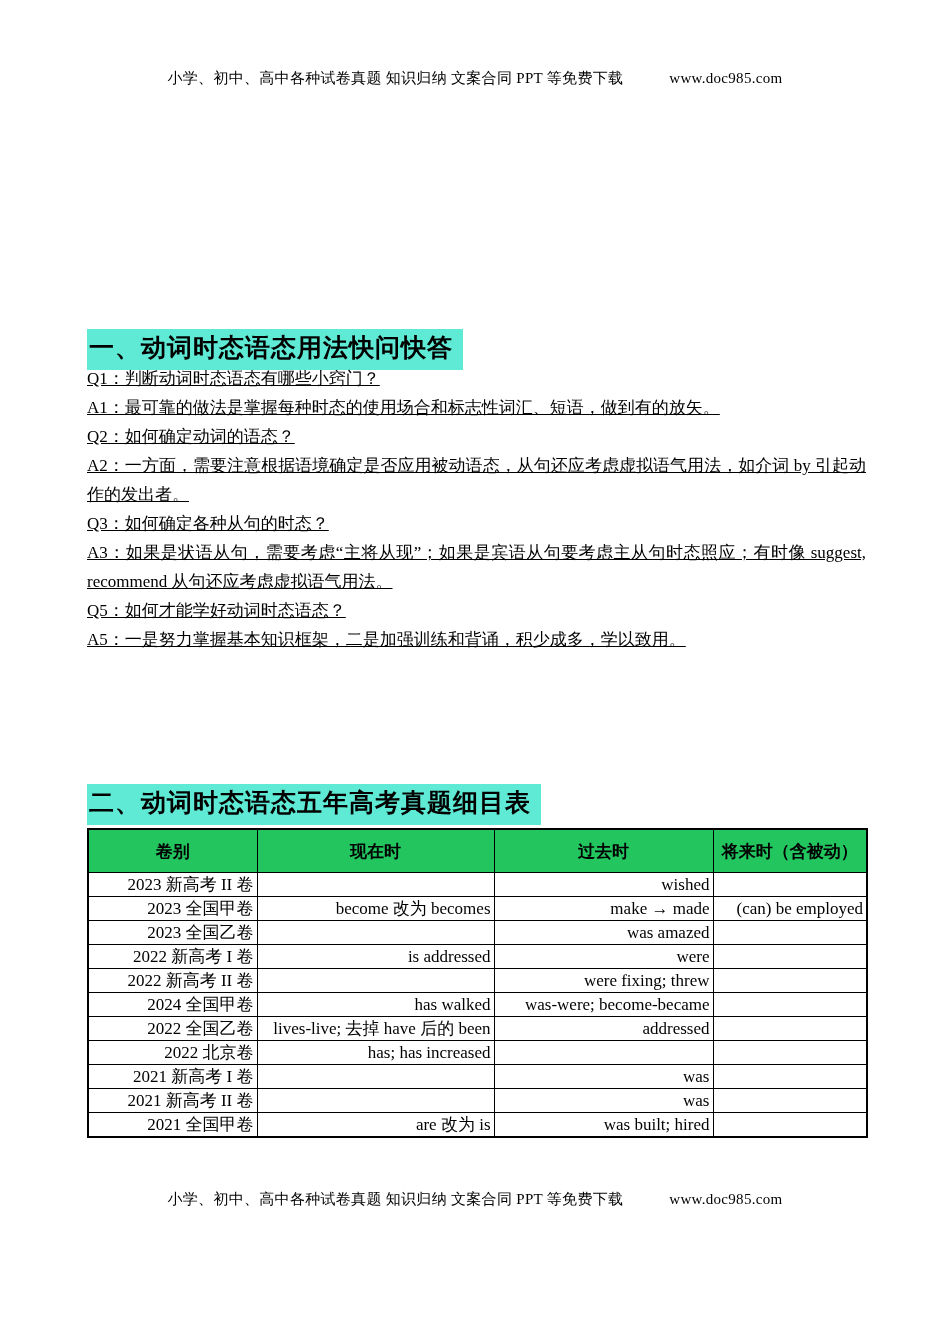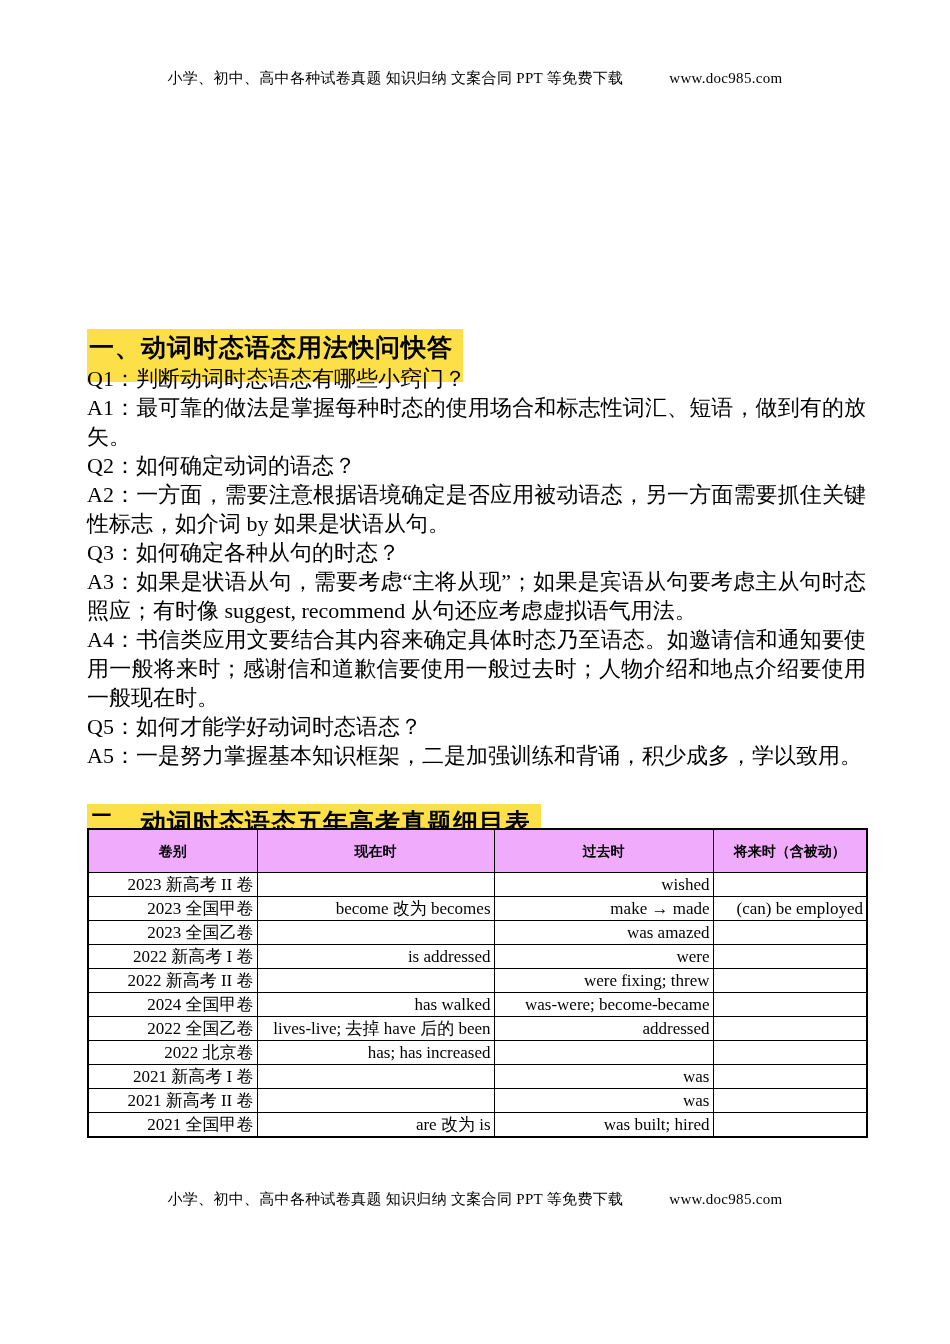--- a/index.html
+++ b/index.html
@@ -9,45 +9,45 @@
   .page-header,.page-footer{
     position:absolute;left:0;width:100%;text-align:center;
     font-size:15px;line-height:22px;letter-spacing:0.3px;white-space:nowrap;
   }
   .page-header{top:67px;}
   .page-footer{top:1188px;}
   .url{margin-left:46px;font-family:Liberation Serif, serif;}
 
   .section-title{position:absolute;left:87px;}
   #title1{top:329px;}
-  #title2{top:804px;border-radius:16px;}
+  #title2{top:784px;border-radius:16px;}
   .hl{
-    display:inline-block;background:#fde047;color:#000;
+    display:inline-block;background:#5eead4;color:#000;
     font-family:"Liberation Sans",sans-serif;font-weight:bold;
-    font-size:25px;line-height:37px;padding:0 10px 16px 2px;
+    font-size:25px;line-height:37px;padding:0 10px 4px 2px;
     letter-spacing:1px;
   }
 
   .qa-block{
     position:absolute;top:364px;left:87px;width:779px;
-    font-size:22px;line-height:29px;text-align:justify;
+    font-size:17px;line-height:29px;text-align:justify;text-decoration:underline;
   }
   .qa-block p{margin:0;}
 
   #exam-table{
     position:absolute;top:828px;left:87px;width:779px;
     border-collapse:collapse;table-layout:fixed;
     font-size:17px;border:2px solid #000;
   }
   #exam-table th,#exam-table td{
     border:1px solid #000;overflow:hidden;
   }
   #exam-table th{
-    background:#f0abfc;font-weight:bold;text-align:center;
-    height:40px;padding:1px 6px;line-height:19px;font-size:14px;
+    background:#22c55e;font-weight:bold;text-align:center;
+    height:40px;padding:1px 6px;line-height:19px;font-size:17px;
   }
   #exam-table td{
     height:23px;padding:0 3px 0 8px;line-height:22px;
     white-space:nowrap;text-align:right;vertical-align:middle;
   }
   col.c1{width:169px;} col.c2{width:237px;} col.c3{width:219px;} col.c4{width:154px;}
 </style>
 </head>
 <body>
 
@@ -58,24 +58,23 @@
   </div>
 
   <div class="section-title" id="title1">
     <span class="hl">一、动词时态语态用法快问快答</span>
   </div>
 
   <div class="qa-block" id="qa">
       <p>Q1：判断动词时态语态有哪些小窍门？</p>
       <p>A1：最可靠的做法是掌握每种时态的使用场合和标志性词汇、短语，做到有的放矢。</p>
       <p>Q2：如何确定动词的语态？</p>
-      <p>A2：一方面，需要注意根据语境确定是否应用被动语态，另一方面需要抓住关键性标志，如介词 by 如果是状语从句。</p>
+      <p>A2：一方面，需要注意根据语境确定是否应用被动语态，从句还应考虑虚拟语气用法，如介词 by 引起动作的发出者。</p>
       <p>Q3：如何确定各种从句的时态？</p>
       <p>A3：如果是状语从句，需要考虑“主将从现”；如果是宾语从句要考虑主从句时态照应；有时像 suggest, recommend 从句还应考虑虚拟语气用法。</p>
-      <p>A4：书信类应用文要结合其内容来确定具体时态乃至语态。如邀请信和通知要使用一般将来时；感谢信和道歉信要使用一般过去时；人物介绍和地点介绍要使用一般现在时。</p>
       <p>Q5：如何才能学好动词时态语态？</p>
       <p>A5：一是努力掌握基本知识框架，二是加强训练和背诵，积少成多，学以致用。</p>
     </div>
 
   <div class="section-title" id="title2">
     <span class="hl">二、动词时态语态五年高考真题细目表</span>
   </div>
 
   <table id="exam-table">
     <colgroup>

